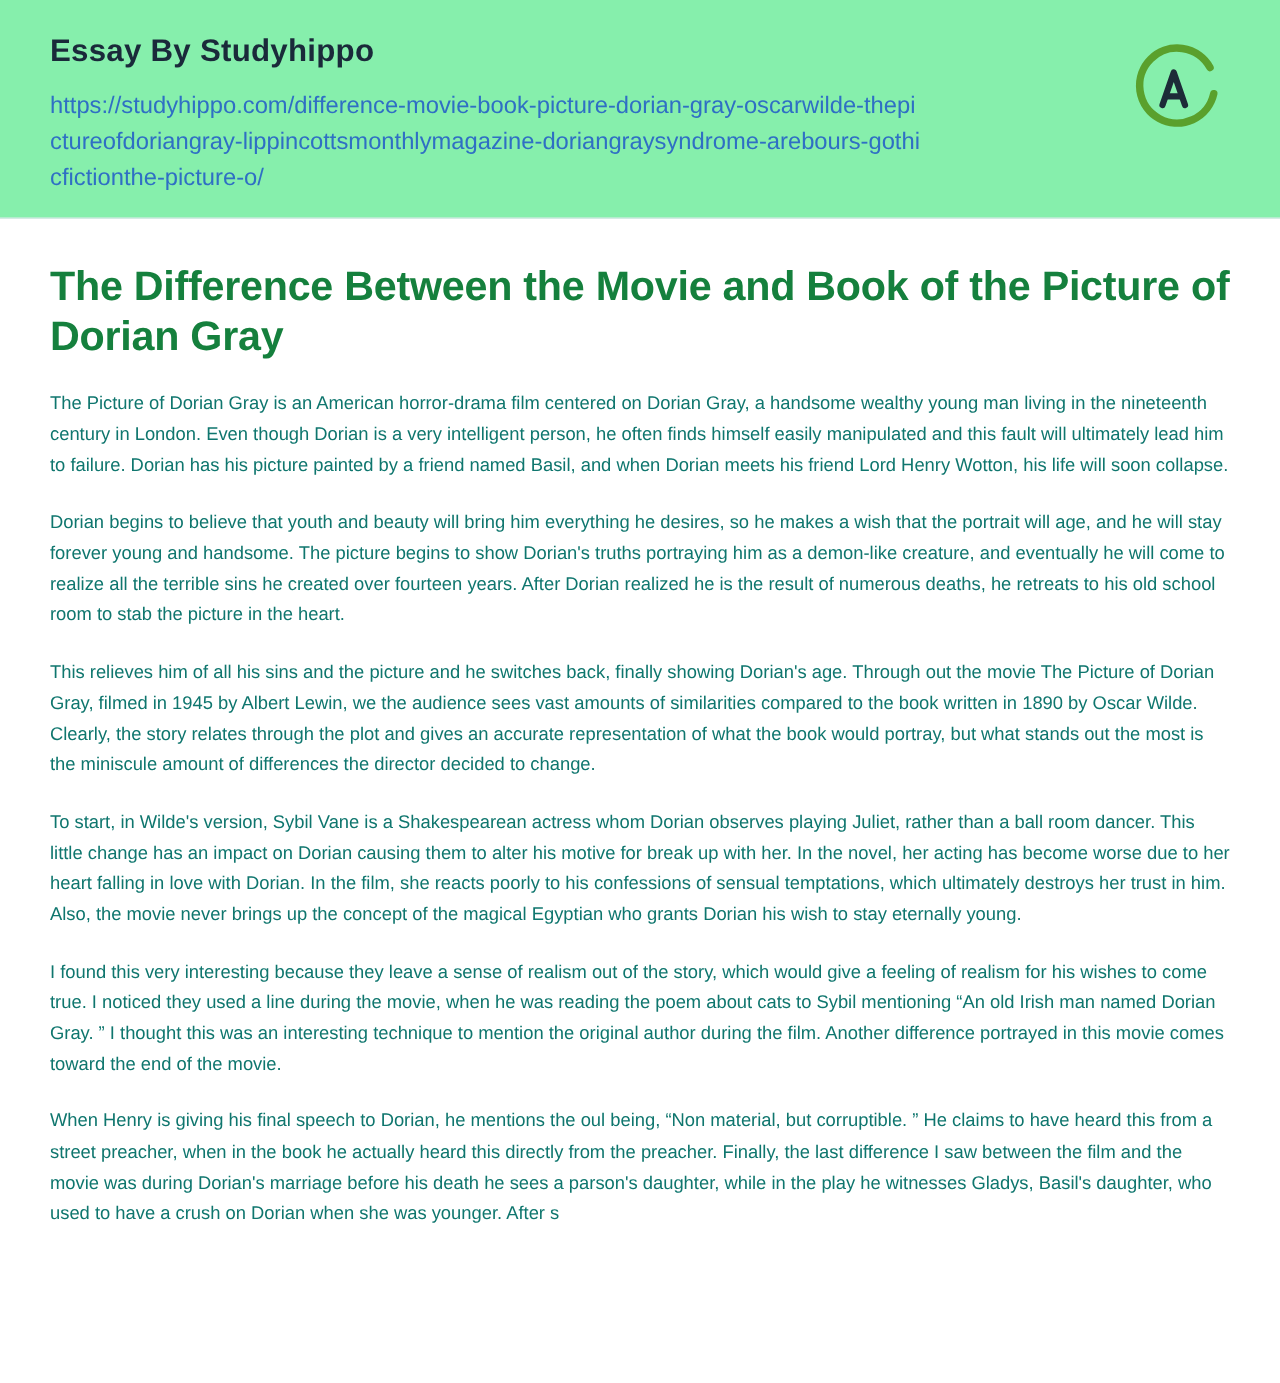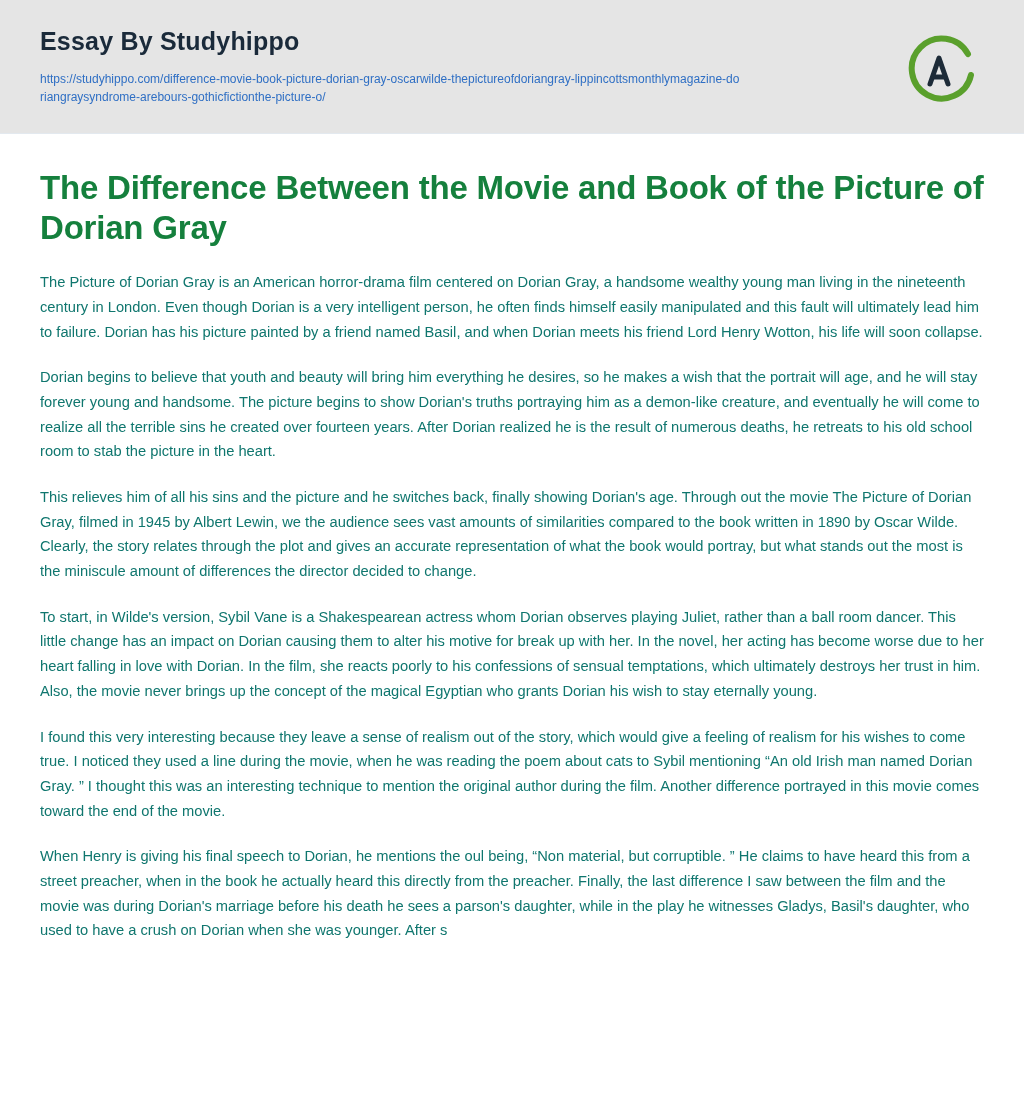--- a/index.html
+++ b/index.html
@@ -13,37 +13,37 @@
     font-family: "Liberation Sans", sans-serif;
     color: #2f3640;
   }
   .page {
     width: 1024px;
     min-height: 1106px;
     position: relative;
     overflow: hidden;
   }
   .header {
-    background: #e5e5e5;
+    background: #86efac;
     border-bottom: 1px solid #e3e9ef;
-    padding: 28px 40px 26px 40px;
+    padding: 28px 40px 16px 40px;
     position: relative;
     min-height: 120px;
     box-sizing: border-box;
   }
   .brand {
     font-size: 25px;
     font-weight: bold;
     color: #1a2a3a;
     letter-spacing: 0.2px;
     margin: 0 0 14px 0;
     line-height: 1.1;
   }
   .source-url {
-    font-size: 12px;
+    font-size: 19px;
     color: #2f6fc4;
     line-height: 1.55;
     max-width: 700px;
     word-break: break-all;
     text-decoration: none;
     display: block;
   }
   .logo {
     position: absolute;
     right: 48px;

